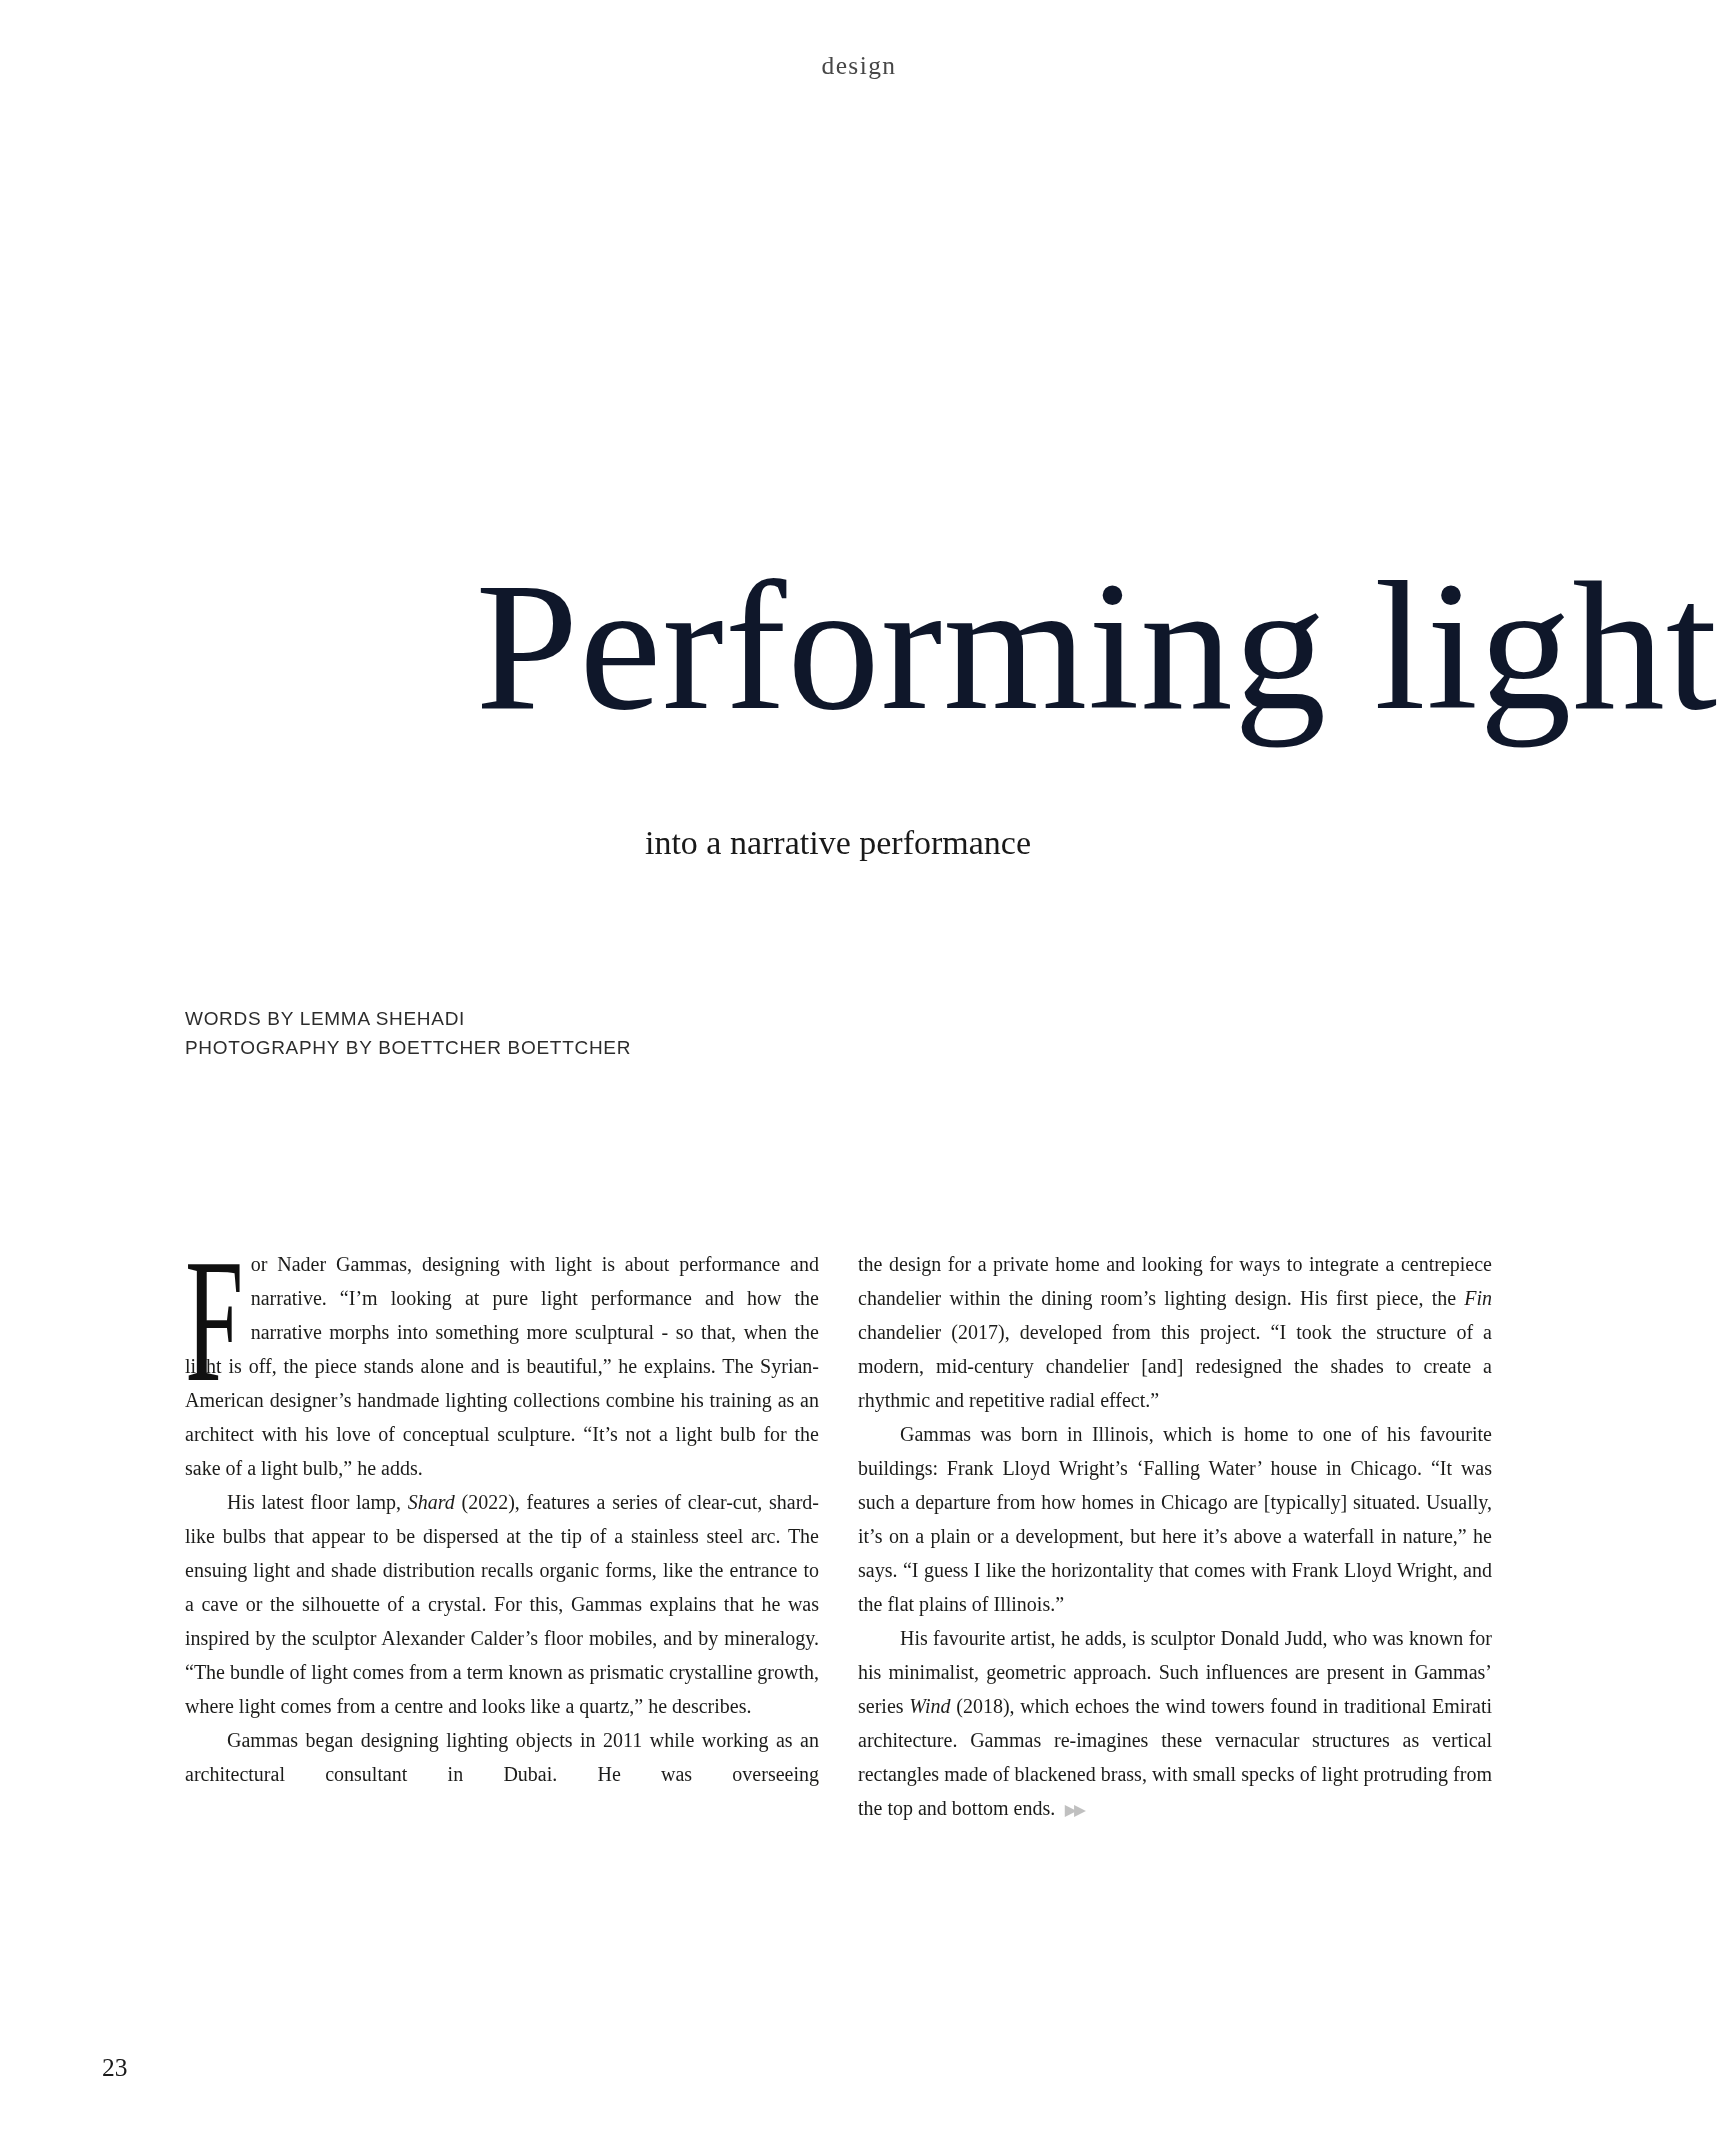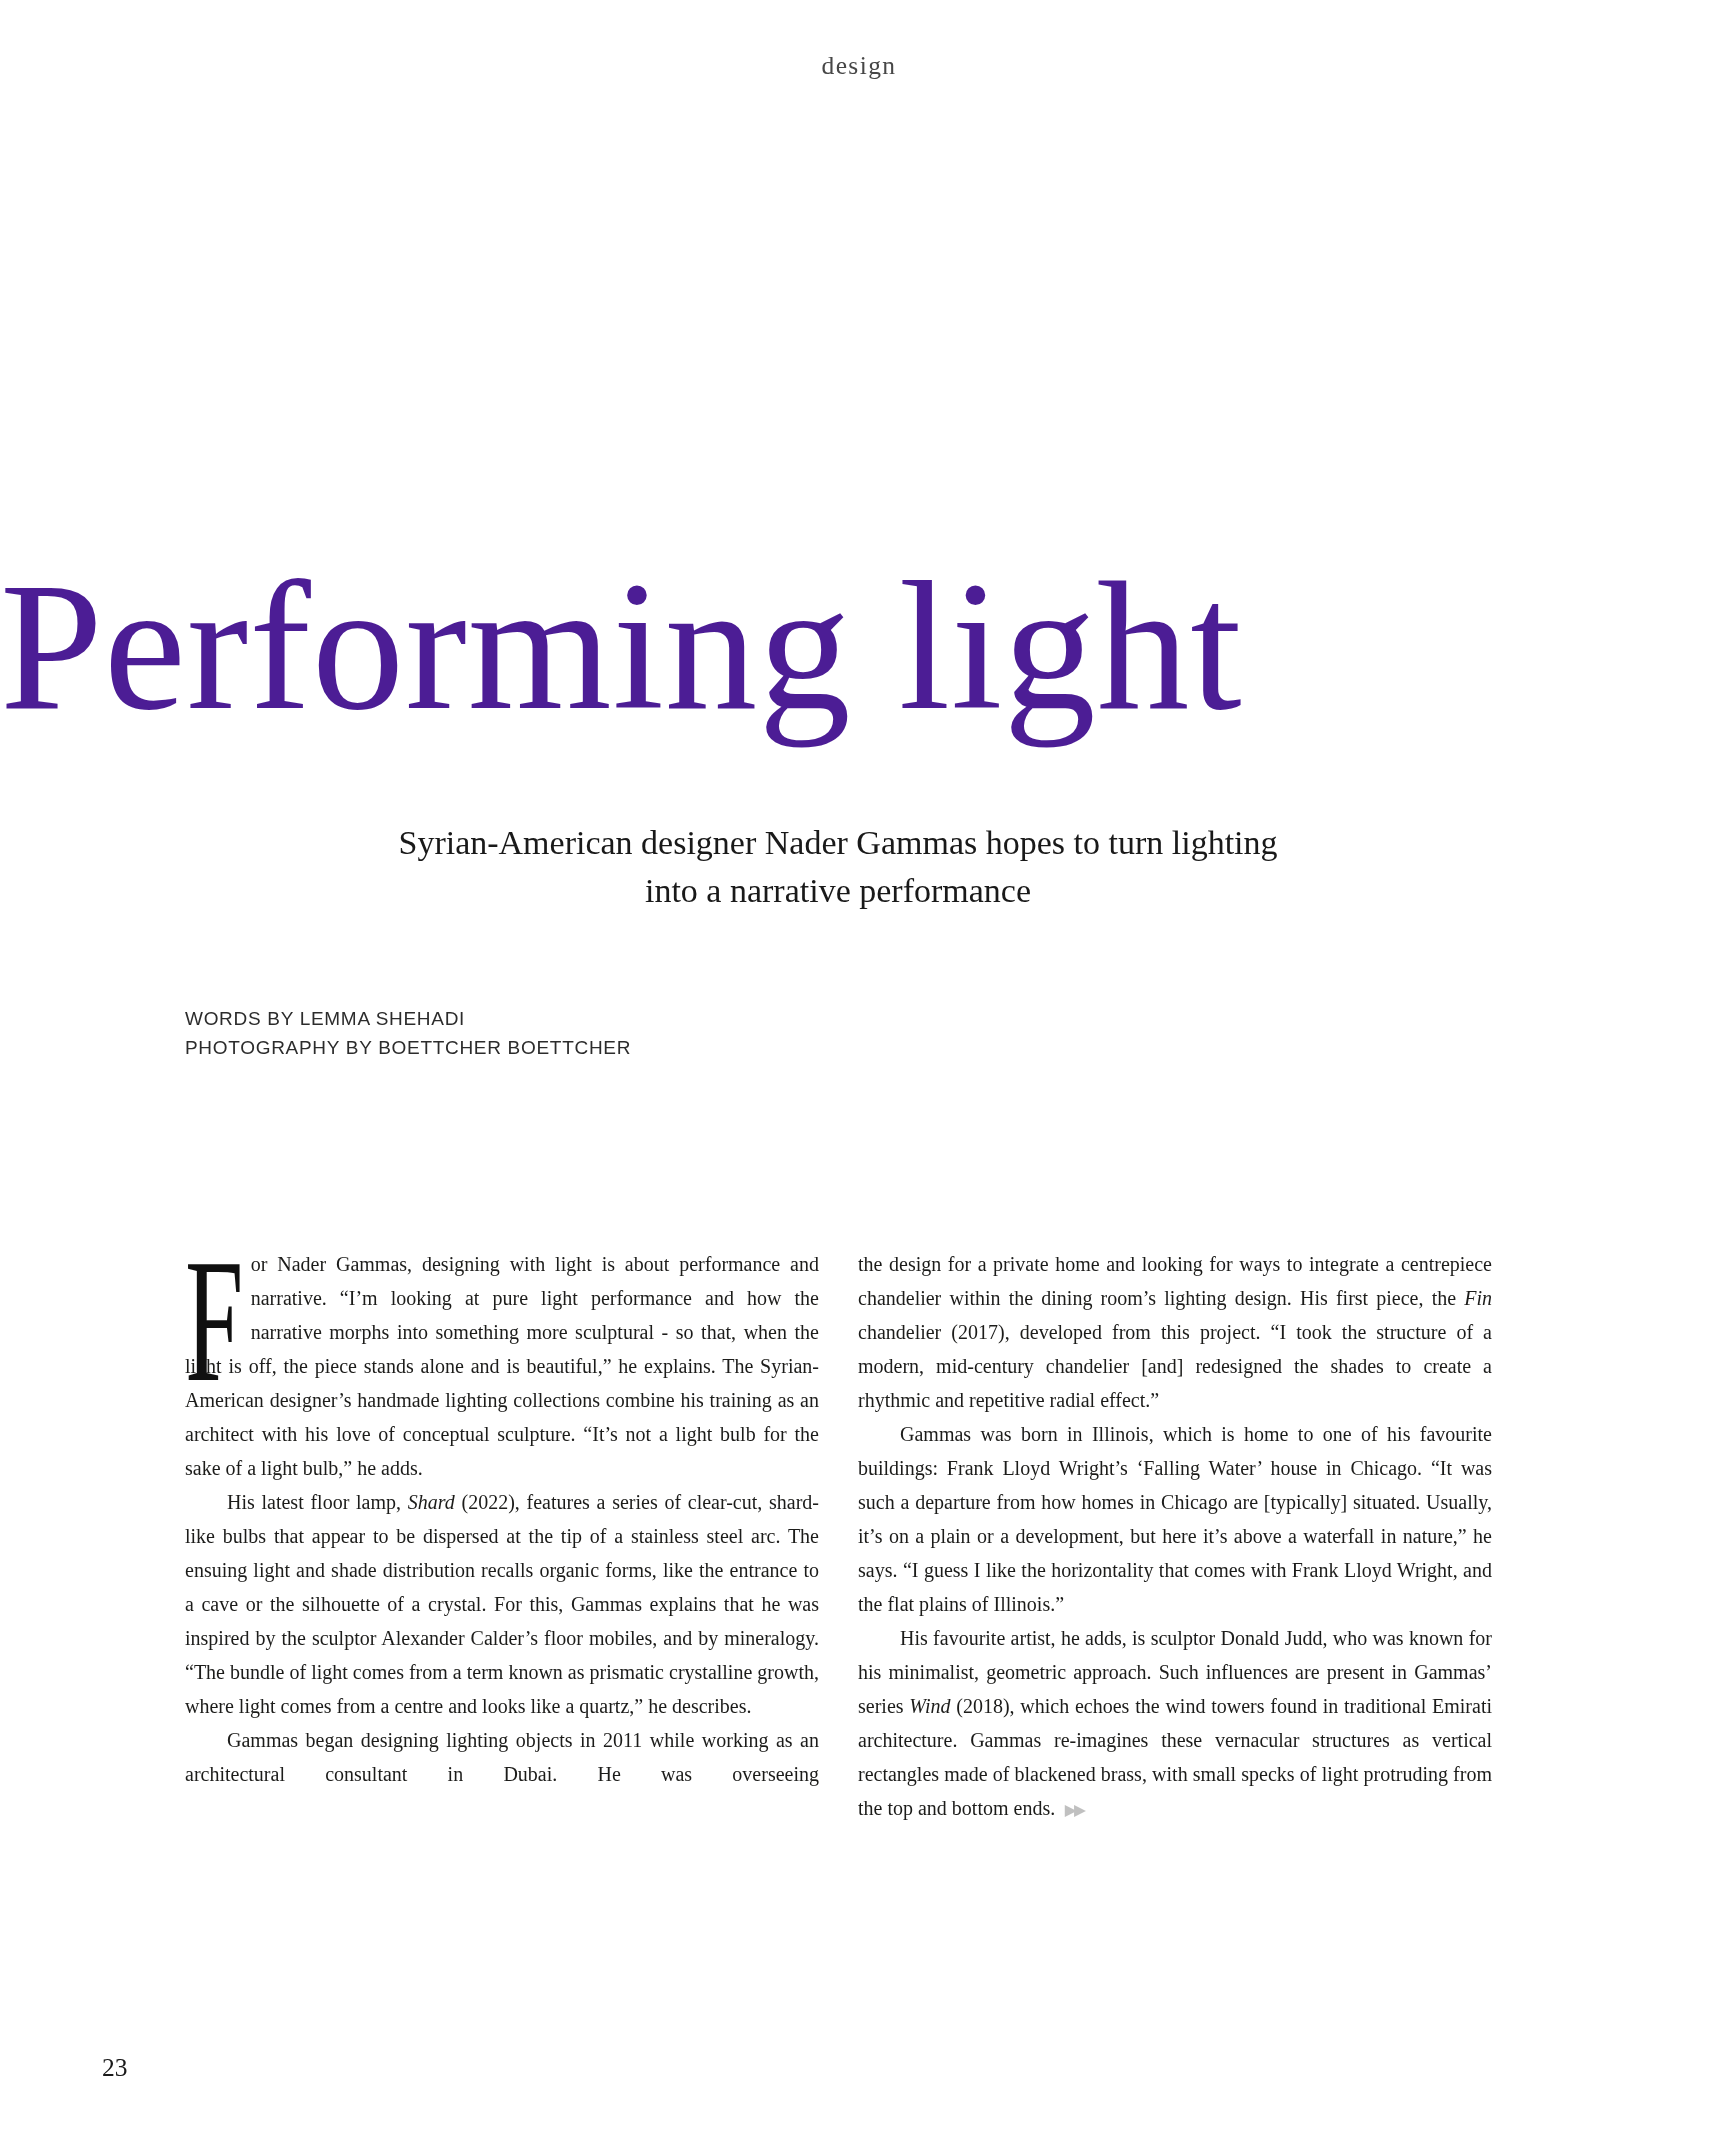--- a/index.html
+++ b/index.html
@@ -13,24 +13,24 @@
   }
   .content{position:absolute;left:185px;width:1306px;top:0;}
   .kicker{
     position:absolute;top:51px;left:0;right:0;
     text-align:center;
     font-size:25.5px;letter-spacing:1.4px;
     color:#474747;
   }
   .headline{
     position:absolute;top:553px;left:0;right:0;
-    text-align:left;
+    text-align:right;
     font-size:185px;line-height:1;
     letter-spacing:0.9px;
-    color:#4c1d95;
+    color:#0f172a;
     white-space:nowrap;
     font-weight:400;
   }
   .subtitle{
     position:absolute;top:819px;left:0;right:0;
     text-align:center;
     font-size:34px;line-height:48px;
     color:#191919;
   }
   .byline{
@@ -80,21 +80,20 @@
 <body>
 
 <div class="page">
 
   <div class="kicker">design</div>
 
   <h1 class="headline" style="margin:0;">Performing light</h1>
 
   <div class="content">
     <div class="subtitle">
-      <div>Syrian-American designer Nader Gammas hopes to turn lighting</div>
       <div>into a narrative performance</div>
     </div>
 
     <div class="byline">
       <div>WORDS BY LEMMA SHEHADI</div>
       <div>PHOTOGRAPHY BY BOETTCHER BOETTCHER</div>
     </div>
 
     <div class="article">
       <div class="col">

